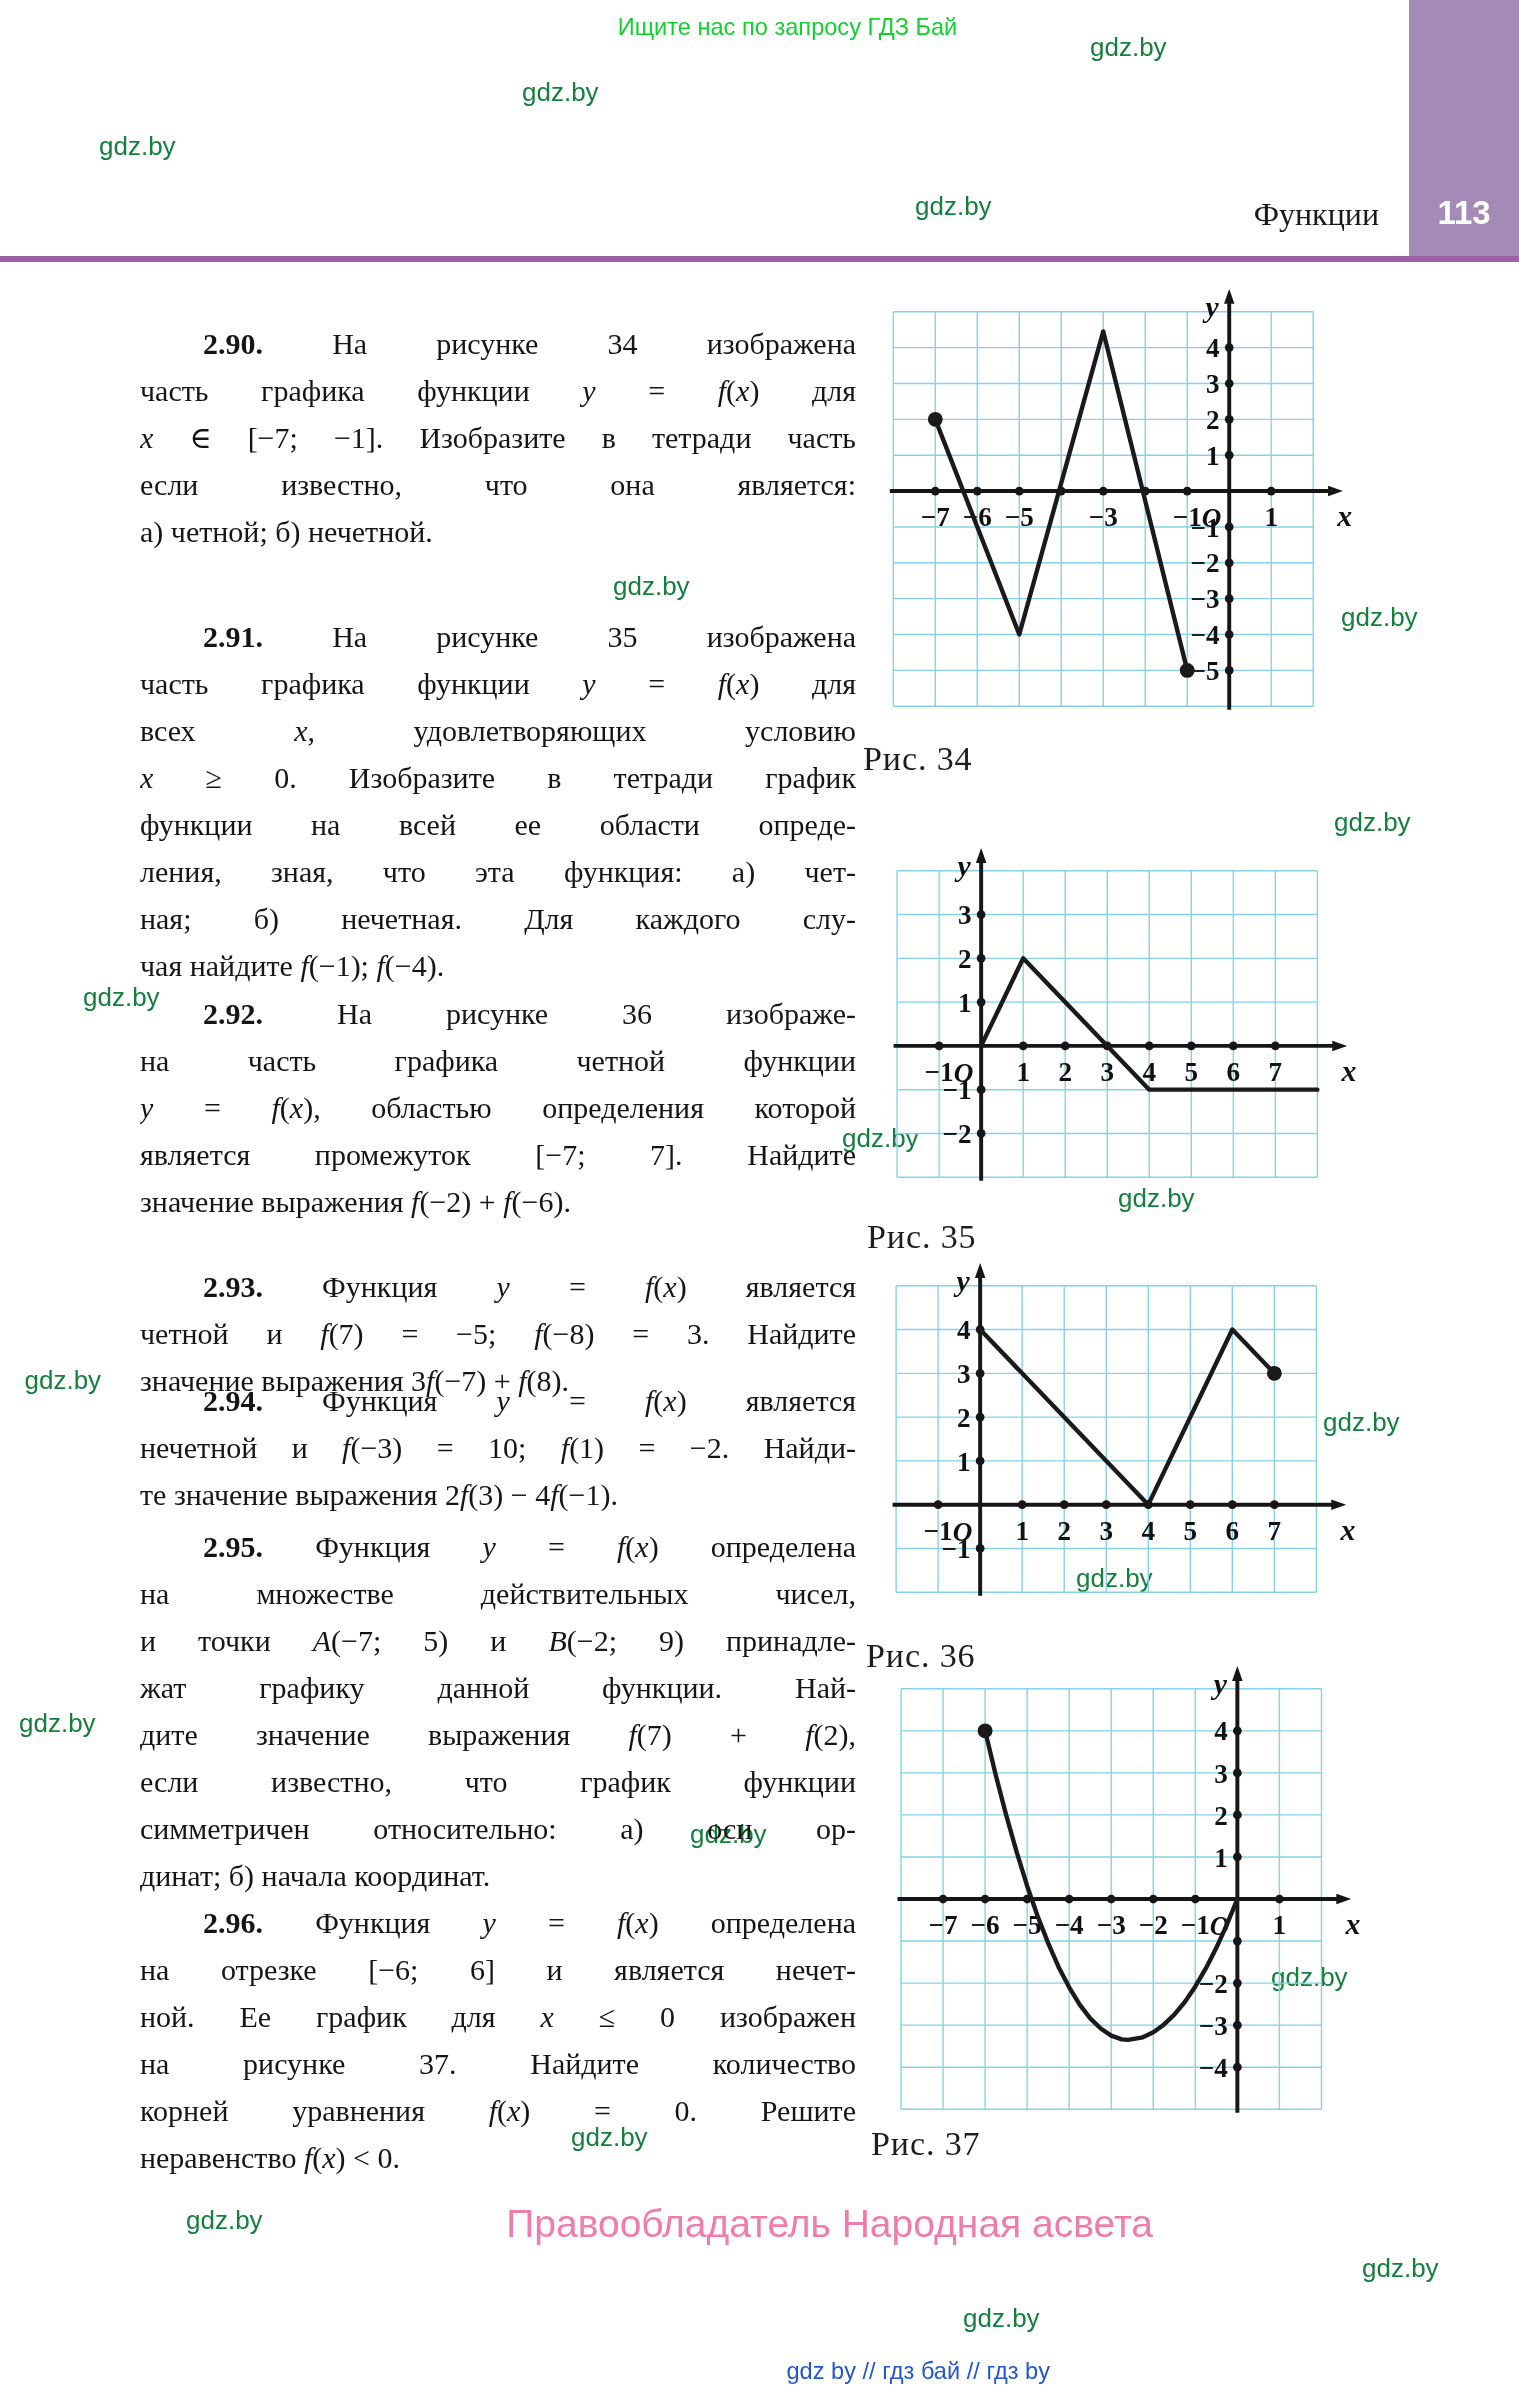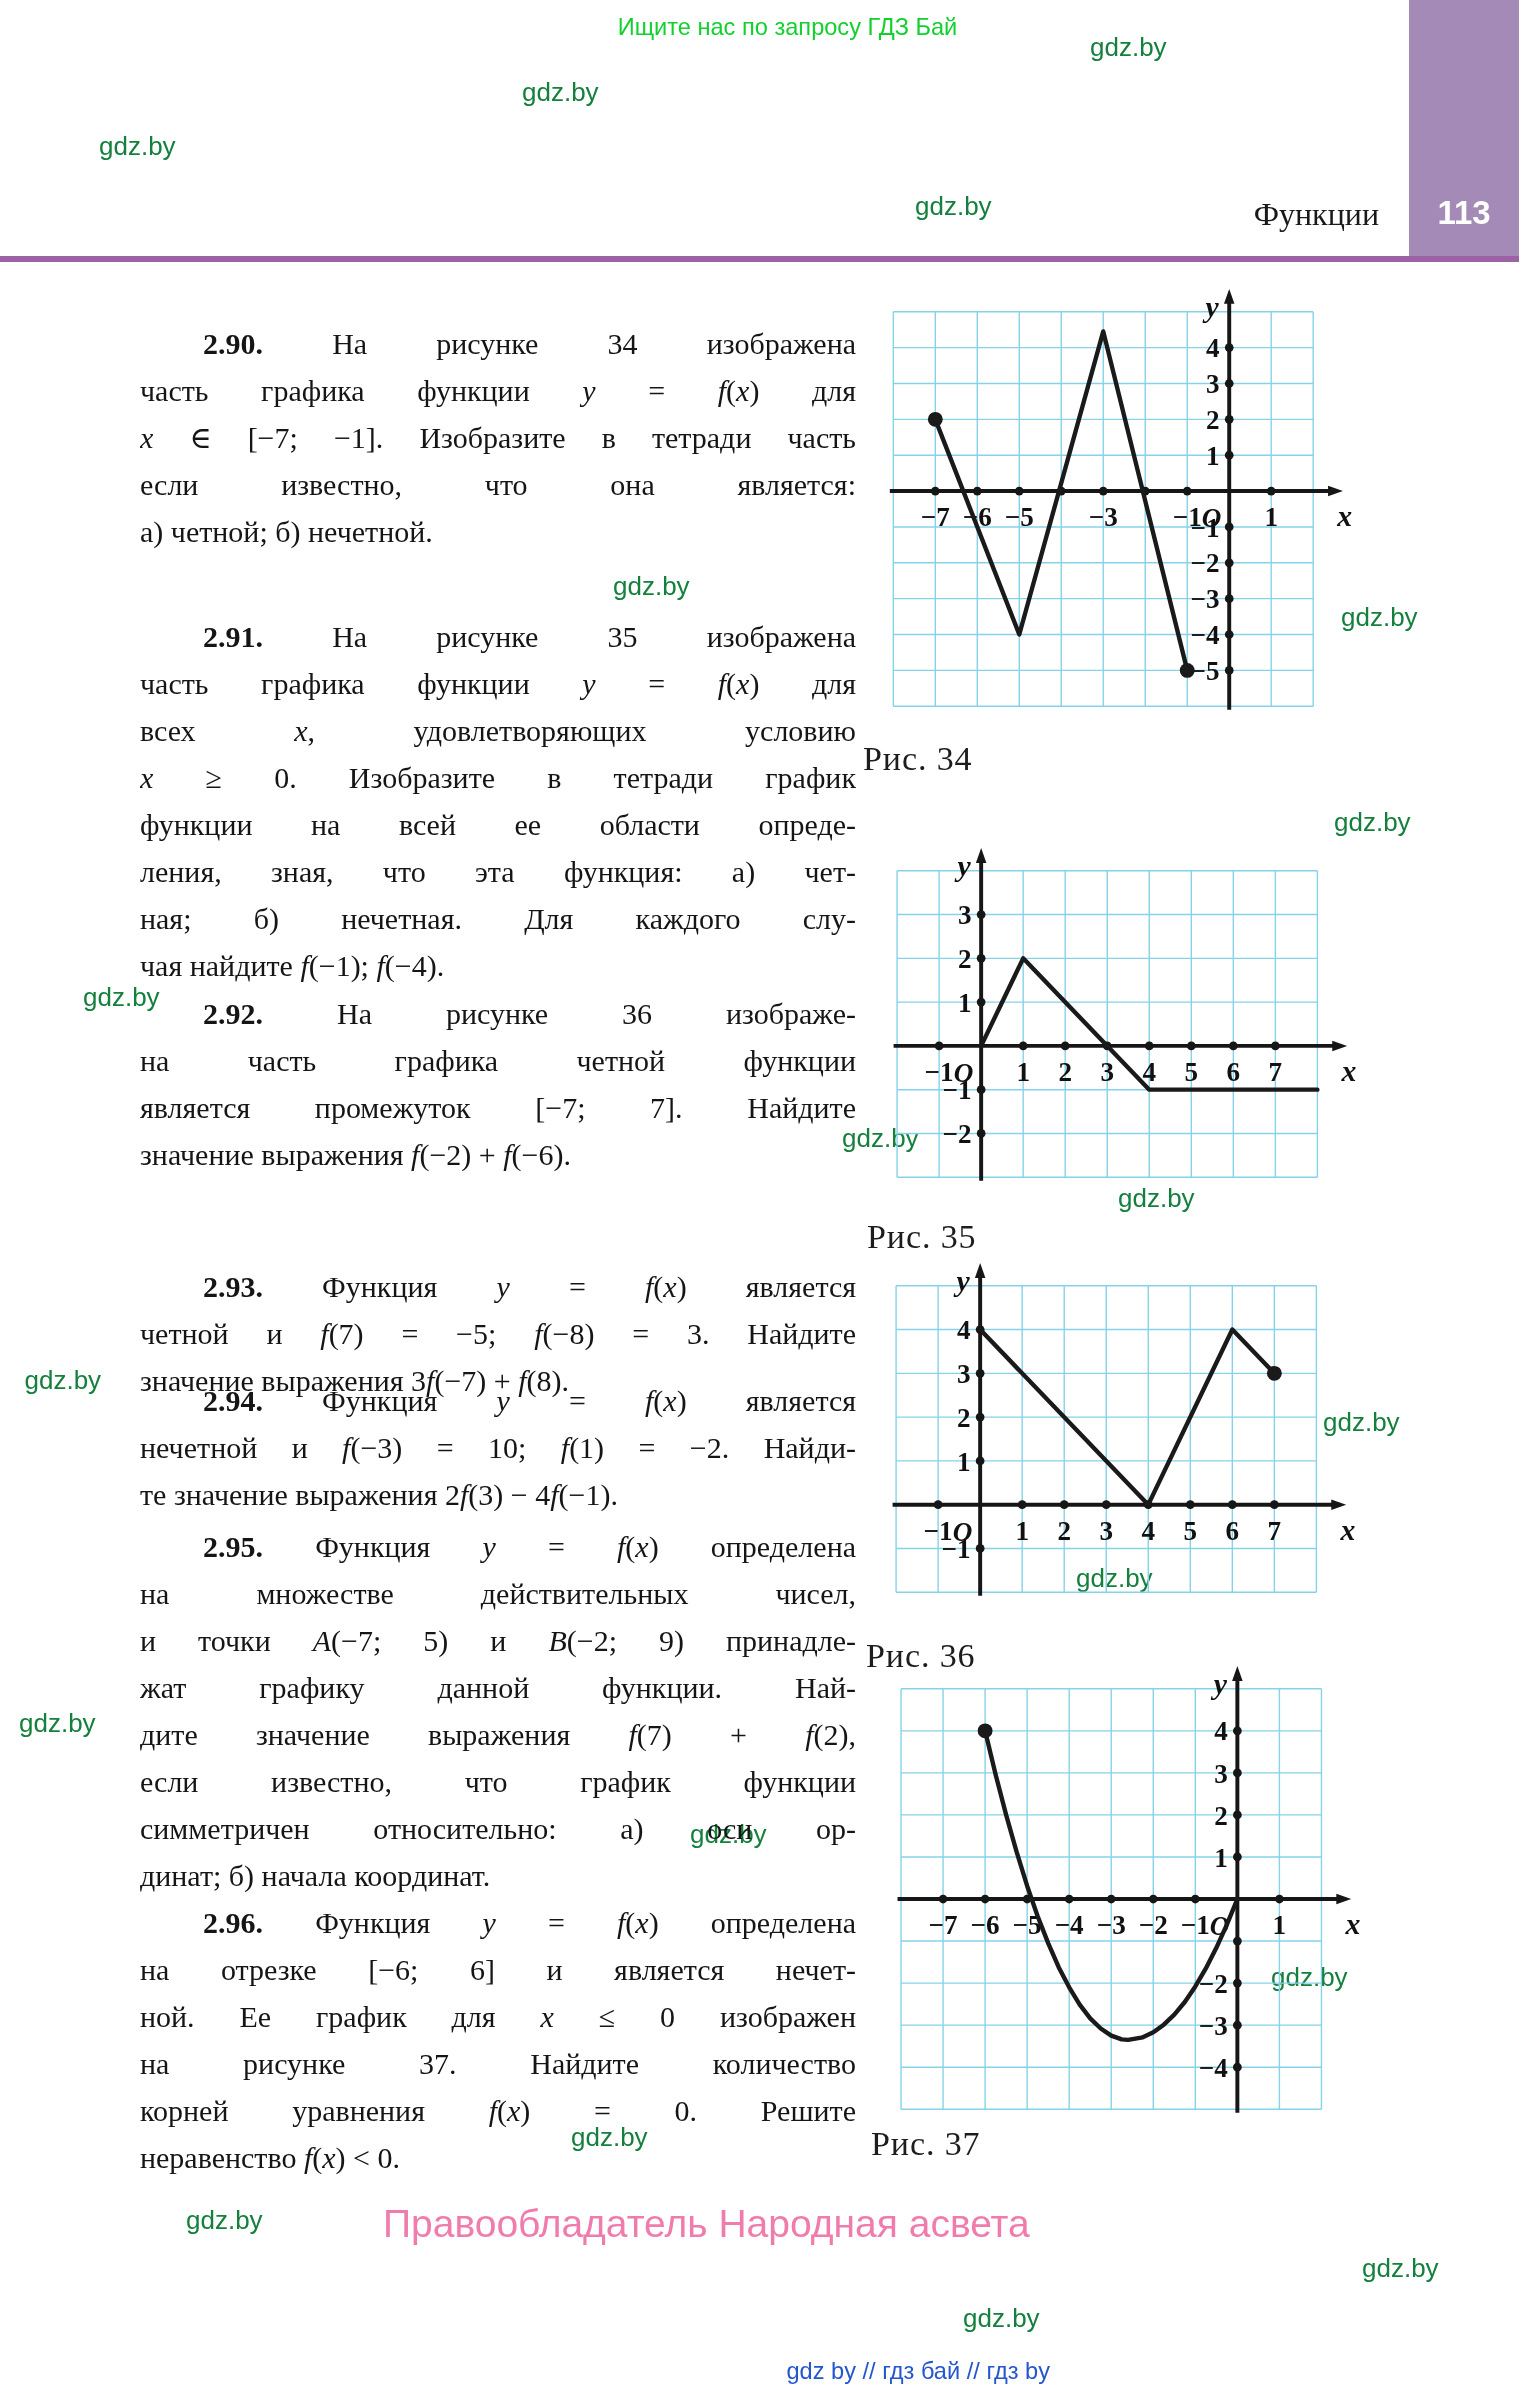--- a/index.html
+++ b/index.html
@@ -21,21 +21,21 @@
   .line{height:47px;line-height:47px;font-size:30px;color:#151515;overflow:hidden;}
   .jline{text-align:justify;}
   .jline::after{content:"";display:inline-block;width:100%;}
   .ind{padding-left:63px;}
   .last{text-align:left;}
   .line b{font-weight:bold;}
   .m{font-style:italic;}
   .fig-svg{position:absolute;}
   .cap{position:absolute;font-size:34px;letter-spacing:0.9px;color:#1d1d1d;
        width:480px;}
-  .copy{position:absolute;left:383px;top:2202px;width:770px;text-align:left;
+  .copy{position:absolute;left:383px;top:2202px;width:770px;text-align:right;
         font-family:"Liberation Sans","DejaVu Sans",sans-serif;font-size:39px;color:#ef7cad;}
   .links{position:absolute;left:490px;top:2358px;width:560px;text-align:right;
          font-family:"Liberation Sans","DejaVu Sans",sans-serif;font-size:23.6px;color:#2456cf;}
 </style>
 </head>
 <body>
 
 <div class="page">
   <div class="promo">Ищите нас по запросу ГДЗ Бай</div>
 
@@ -82,20 +82,21 @@
         <div class="line jline"><span>всех </span><span class="m">x</span><span>, удовлетворяющих условию</span></div>
         <div class="line jline"><span class="m">x</span><span> ≥ 0. Изобразите в тетради график</span></div>
         <div class="line jline"><span>функции на всей ее области опреде-</span></div>
         <div class="line jline"><span>ления, зная, что эта функция: а) чет-</span></div>
         <div class="line jline"><span>ная; б) нечетная. Для каждого слу-</span></div>
         <div class="line last"><span>чая найдите </span><span class="m">f</span><span>(−1); </span><span class="m">f</span><span>(−4).</span></div>
       </div>
       <div class="prob" style="top: 990px;">
         <div class="line jline ind"><b>2.92.</b><span> На рисунке 36 изображе-</span></div>
         <div class="line jline"><span>на часть графика четной функции</span></div>
+        <div class="line jline"><span class="m">y</span><span> = </span><span class="m">f</span><span>(</span><span class="m">x</span><span>), областью определения которой</span></div>
         <div class="line jline"><span>является промежуток [−7; 7]. Найдите</span></div>
         <div class="line last"><span>значение выражения </span><span class="m">f</span><span>(−2) + </span><span class="m">f</span><span>(−6).</span></div>
       </div>
       <div class="prob" style="top: 1263px;">
         <div class="line jline ind"><b>2.93.</b><span> Функция </span><span class="m">y</span><span> = </span><span class="m">f</span><span>(</span><span class="m">x</span><span>) является</span></div>
         <div class="line jline"><span>четной и </span><span class="m">f</span><span>(7) = −5; </span><span class="m">f</span><span>(−8) = 3. Найдите</span></div>
         <div class="line last"><span>значение выражения 3</span><span class="m">f</span><span>(−7) + </span><span class="m">f</span><span>(8).</span></div>
       </div>
       <div class="prob" style="top: 1377px;">
         <div class="line jline ind"><b>2.94.</b><span> Функция </span><span class="m">y</span><span> = </span><span class="m">f</span><span>(</span><span class="m">x</span><span>) является</span></div>

